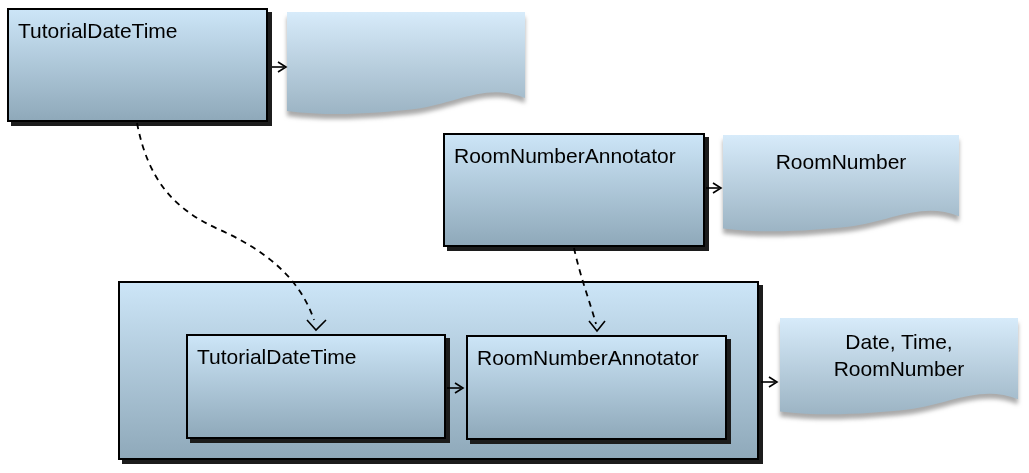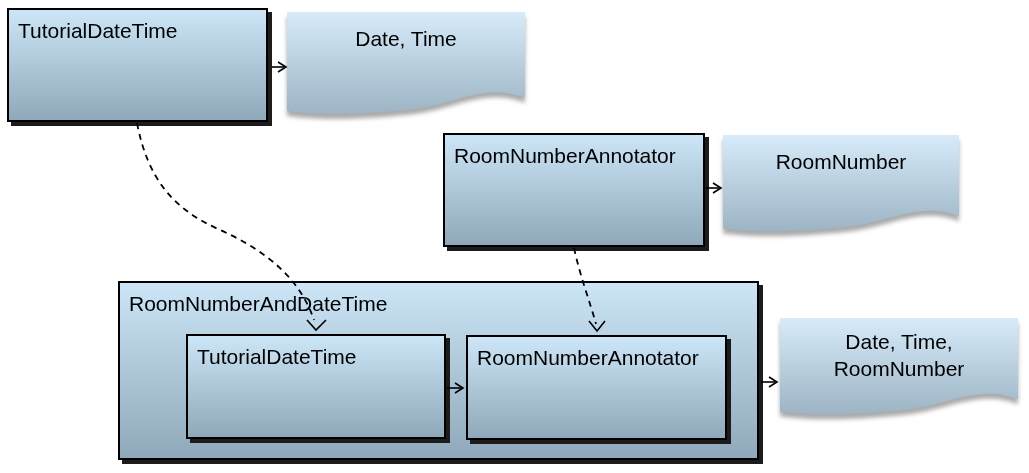--- a/index.html
+++ b/index.html
@@ -98,34 +98,32 @@
 
   <div class="node" id="node-tutorial-datetime">
     <span>TutorialDateTime</span>
   </div>
 
   <div class="node" id="node-roomnumber-annotator">
     <span>RoomNumberAnnotator</span>
   </div>
 
   <div class="node" id="node-aggregate">
-    <span>RoomNumberAndDateTime</span>
     <div class="node" id="node-inner-tutorial-datetime">
       <span>TutorialDateTime</span>
     </div>
     <div class="node" id="node-inner-roomnumber-annotator">
       <span>RoomNumberAnnotator</span>
     </div>
   </div>
 
   <div class="doc" id="doc-date-time">
     <svg class="doc-shape" width="238" height="106" viewBox="0 0 238 106" preserveAspectRatio="none">
       <path d="M 0 0 L 238 0 L 238 86 C 200 70 168 92 128 97 C 92 101 45 105 0 99 Z" fill="url(#docGrad)"></path>
     </svg>
-    <div class="doc-label">Date, Time</div>
   </div>
 
   <div class="doc" id="doc-roomnumber">
     <svg class="doc-shape" width="236" height="100" viewBox="0 0 238 106" preserveAspectRatio="none">
       <path d="M 0 0 L 238 0 L 238 86 C 200 70 168 92 128 97 C 92 101 45 105 0 99 Z" fill="url(#docGrad)"></path>
     </svg>
     <div class="doc-label">RoomNumber</div>
   </div>
 
   <div class="doc" id="doc-date-time-roomnumber">

